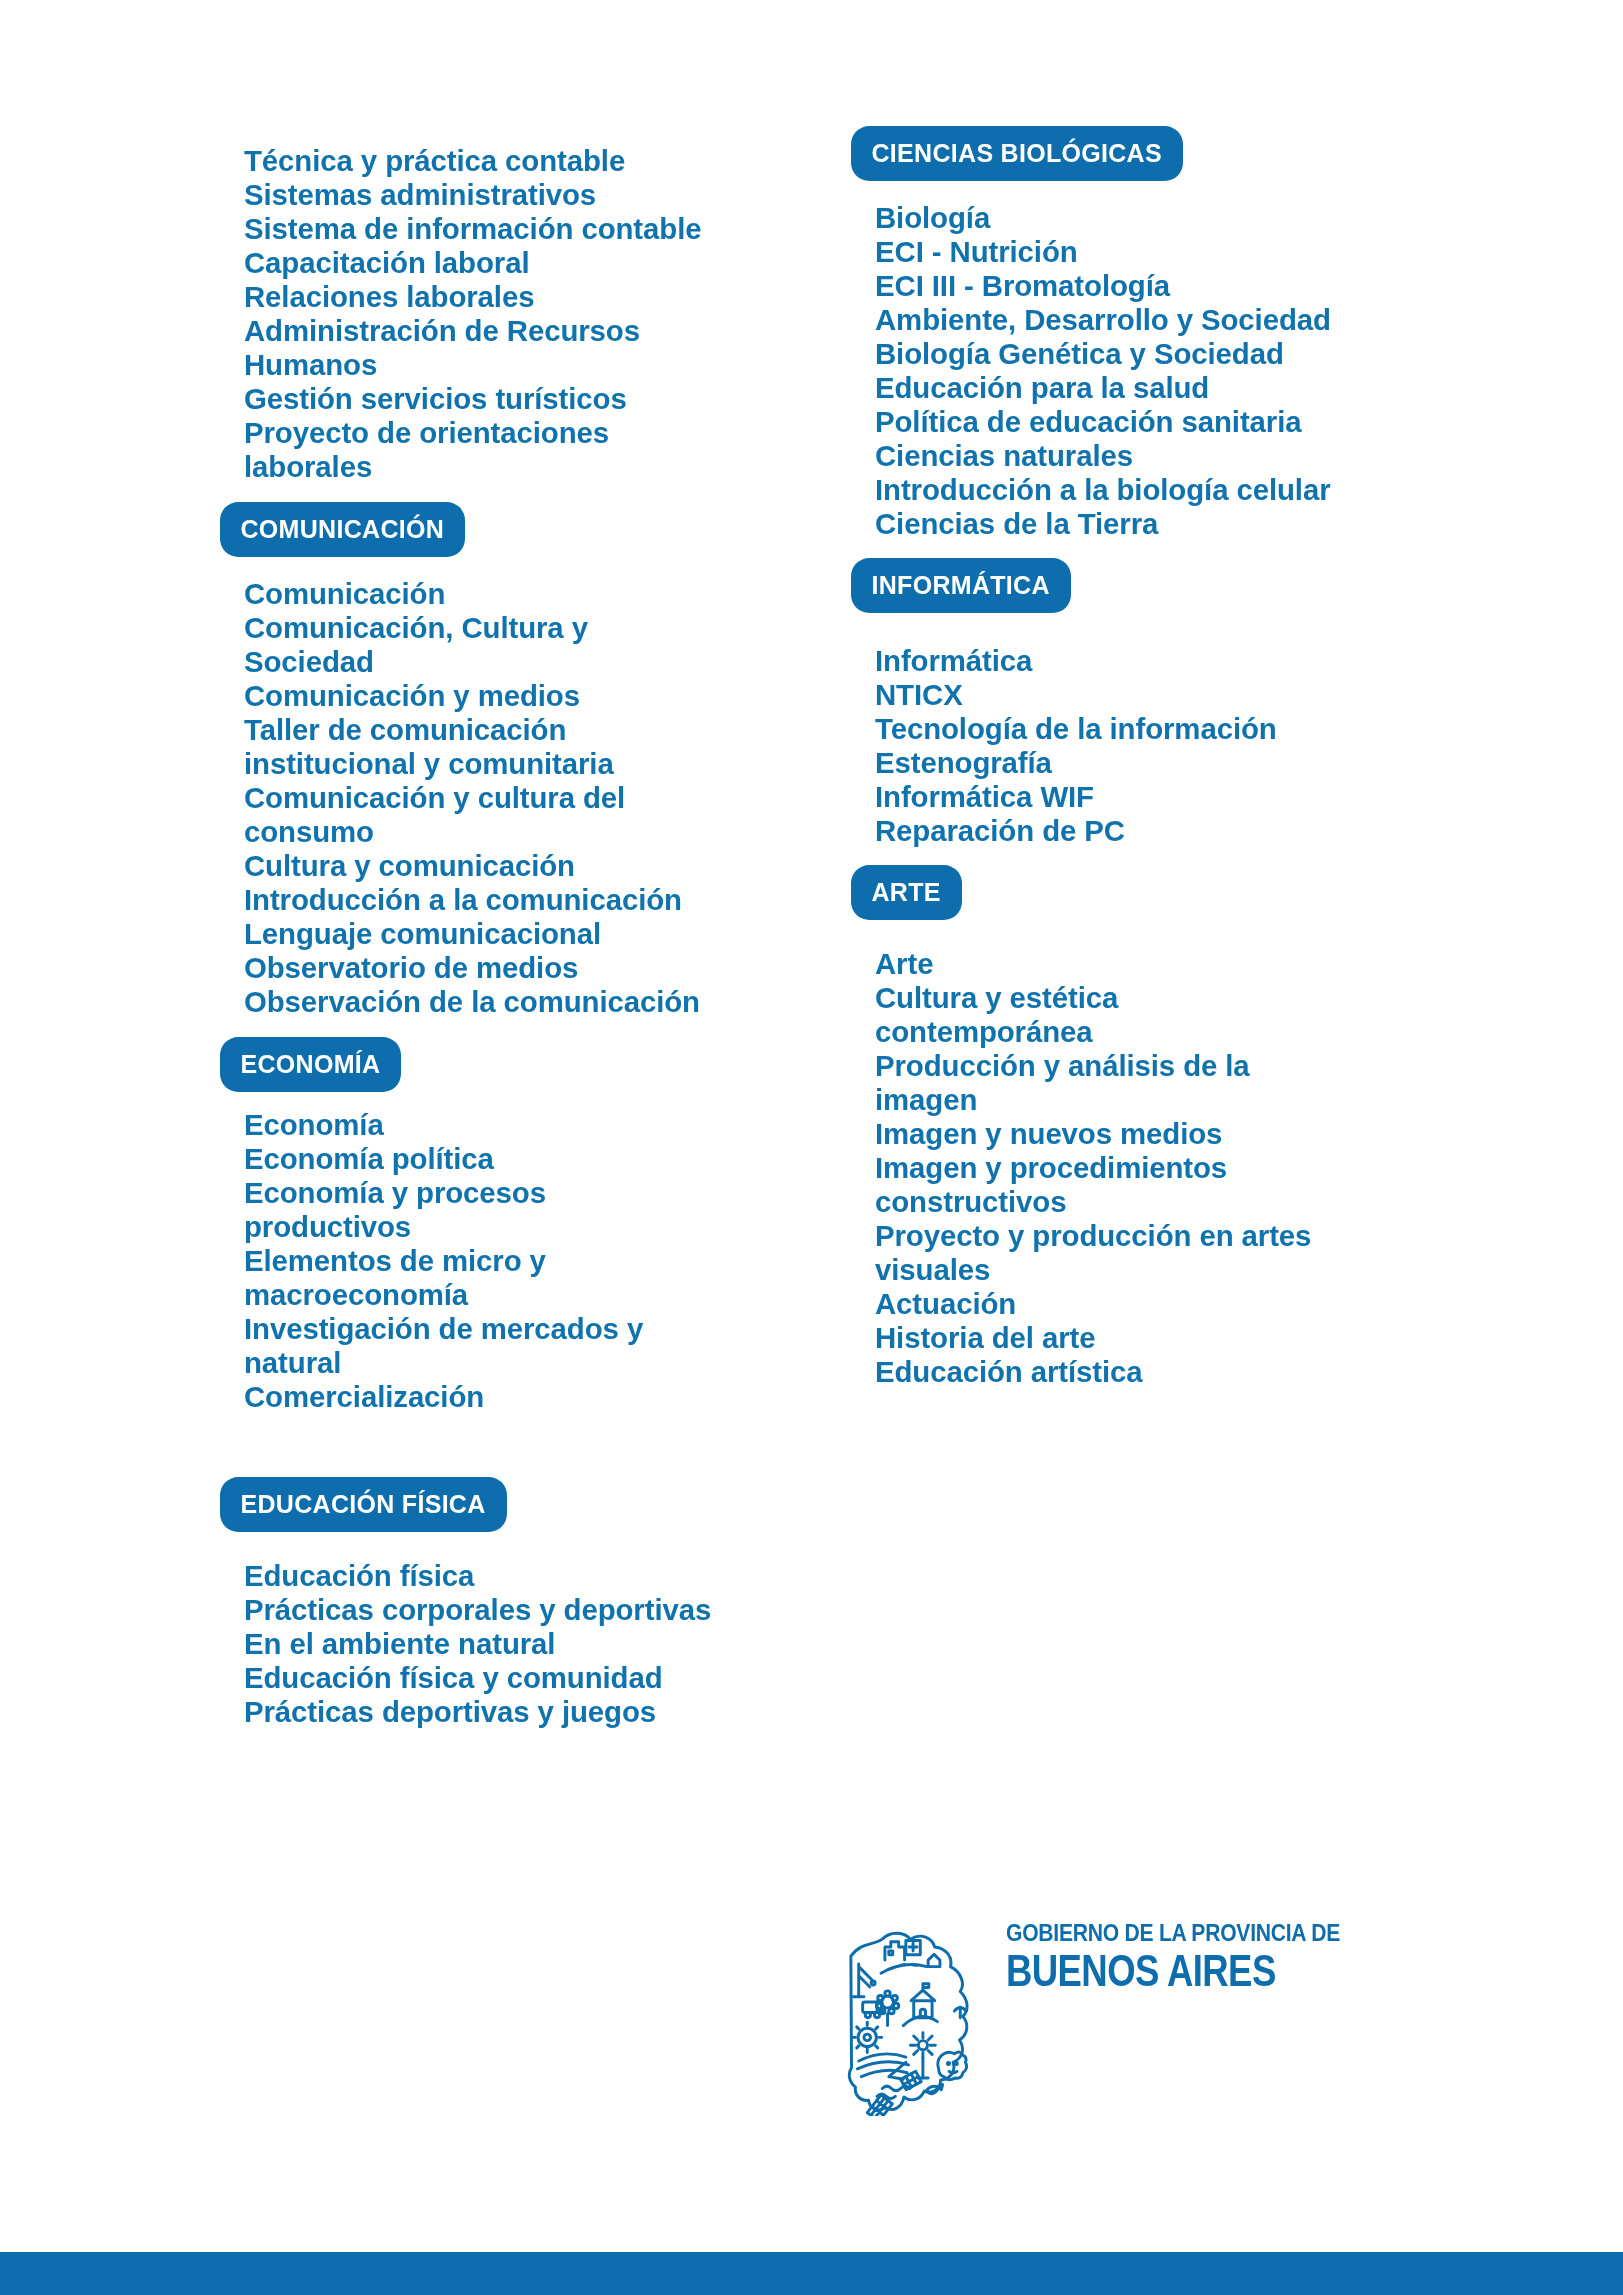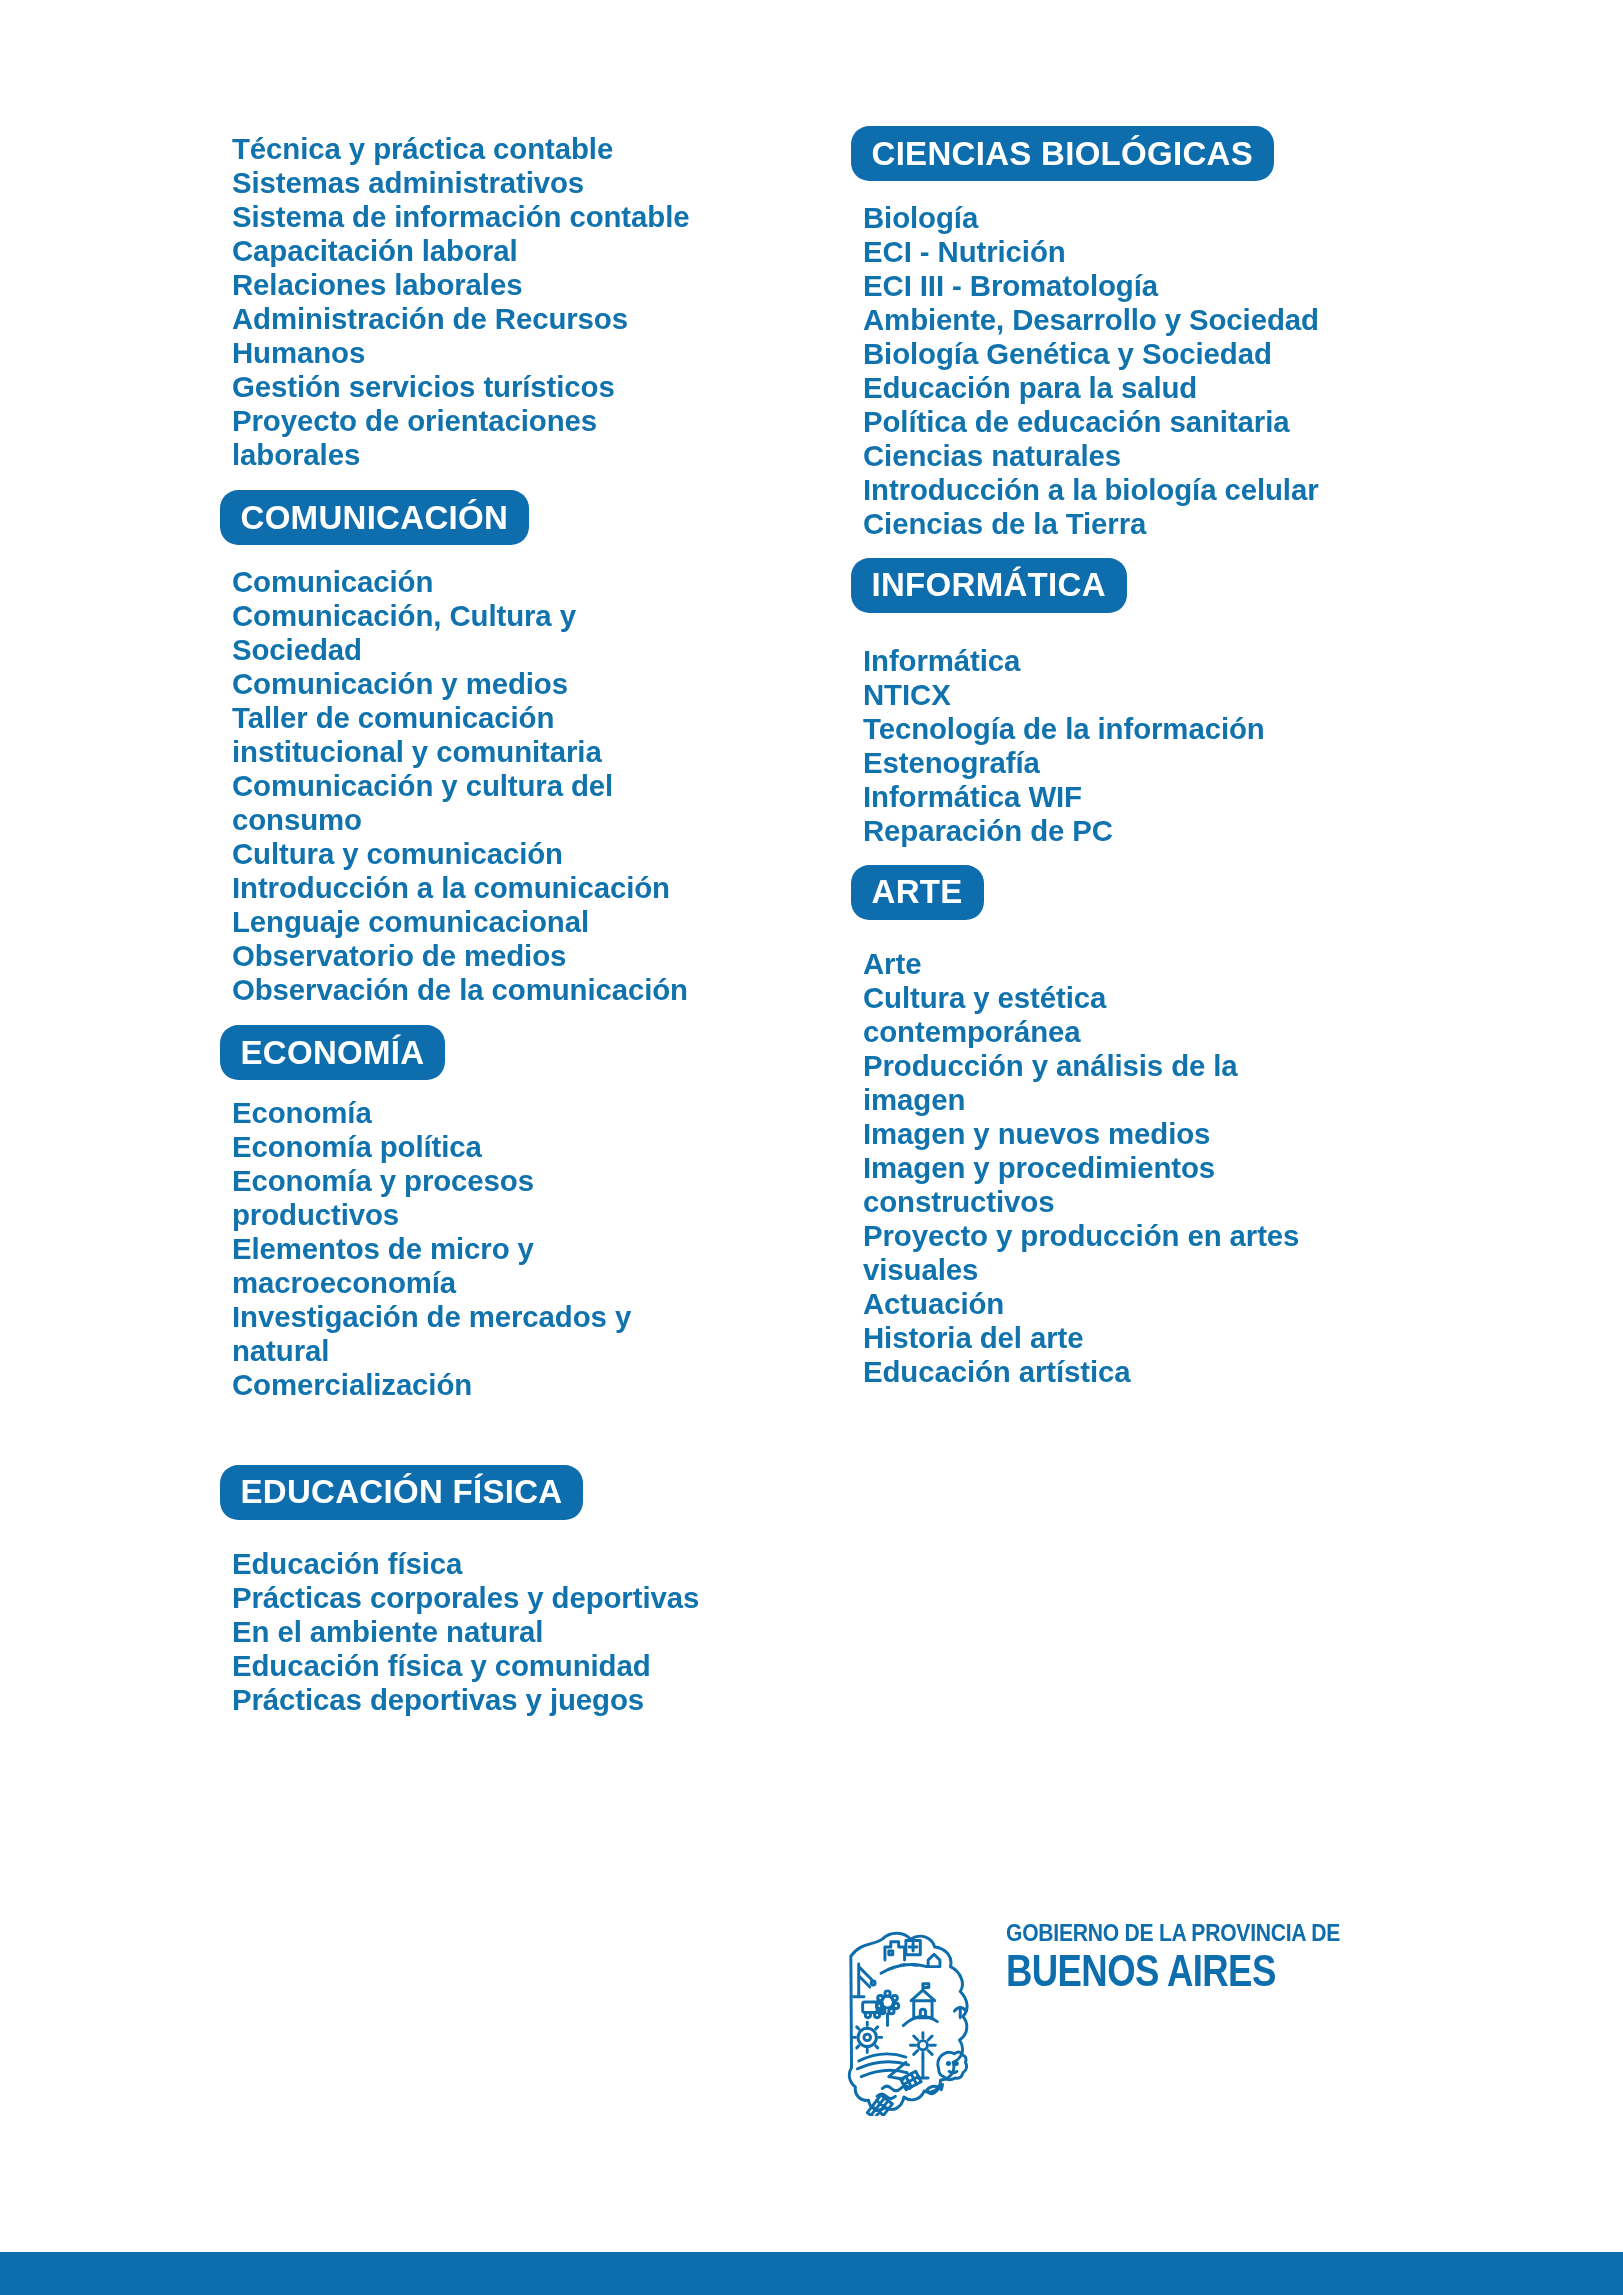--- a/index.html
+++ b/index.html
@@ -26,26 +26,26 @@
     display:inline-flex;
     align-items:center;
     height:55px;
     padding:0 21px;
     border-radius:18.3px;
     background:var(--brand);
     margin-left:-8.5px;
   }
   .pill-label{
     color:var(--pill-text);
-    font-size:33px;
+    font-size:25px;
     letter-spacing:0.3px;
     white-space:nowrap;
     text-align:right;
   }
-  .subject-list{list-style:none;margin:4px;padding:0;}
+  .subject-list{list-style:none;margin:16px;padding:0;}
   .subject-item{
     font-size:29.4px;
     line-height:34px;
     color:var(--text);
     letter-spacing:-0.1px;
     white-space:pre-line;
   }
 
   
   .sec-comunicacion{margin-top:18.3px;}

